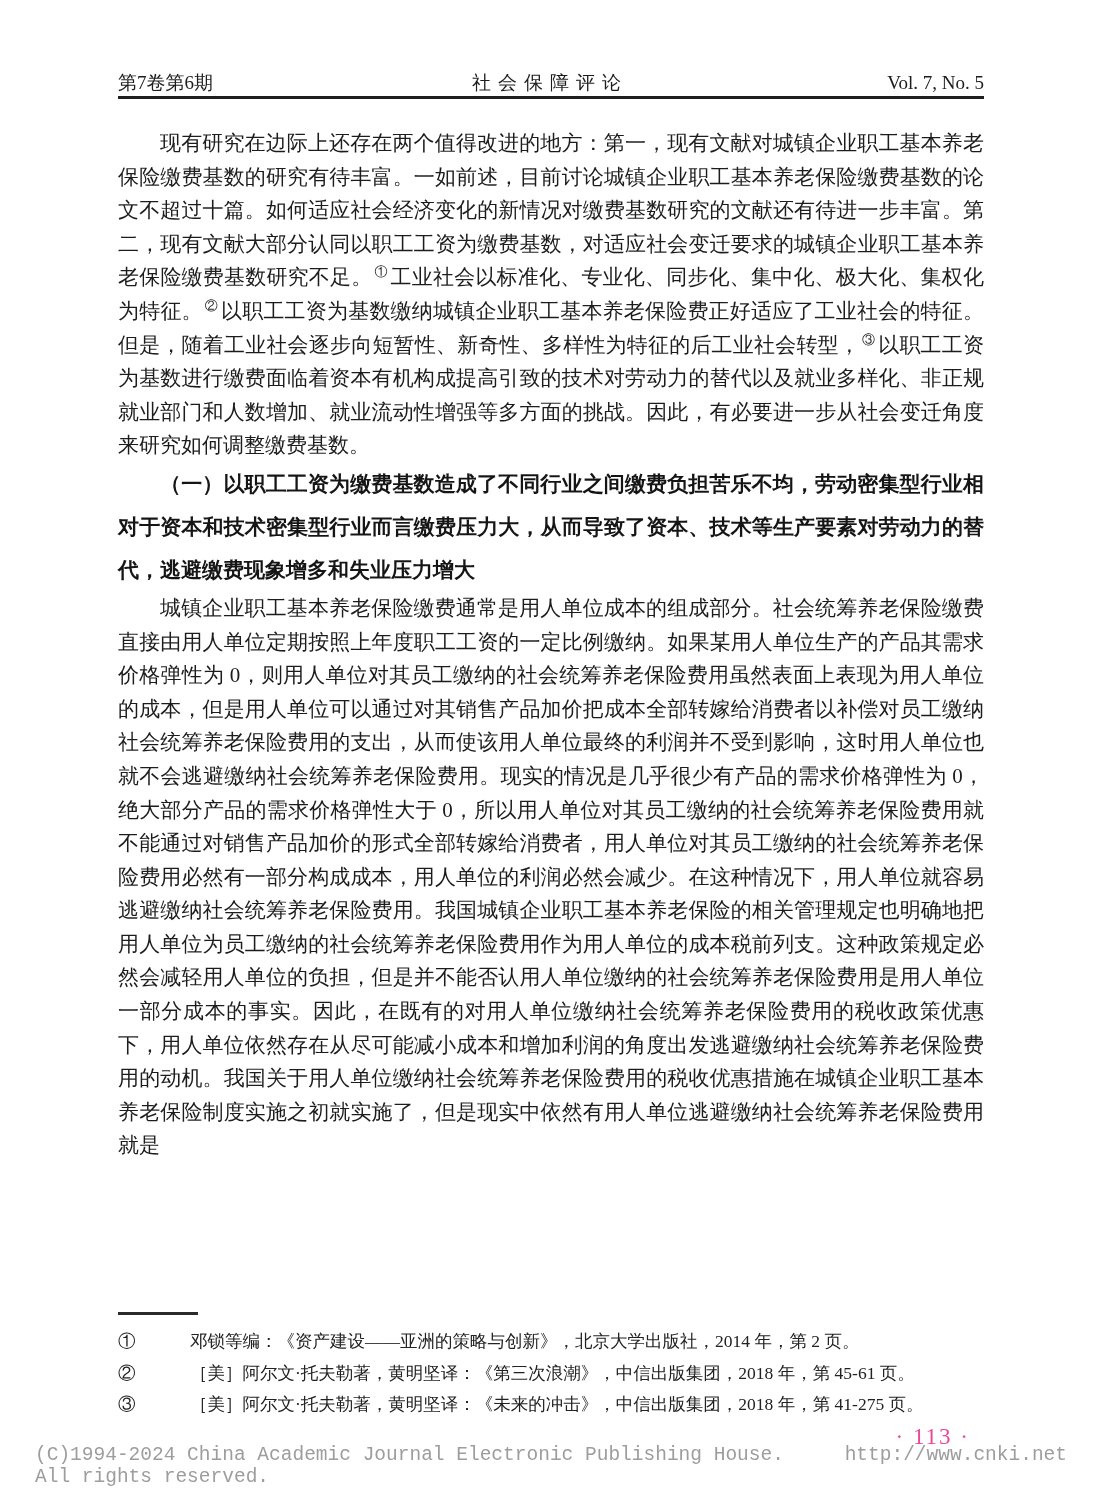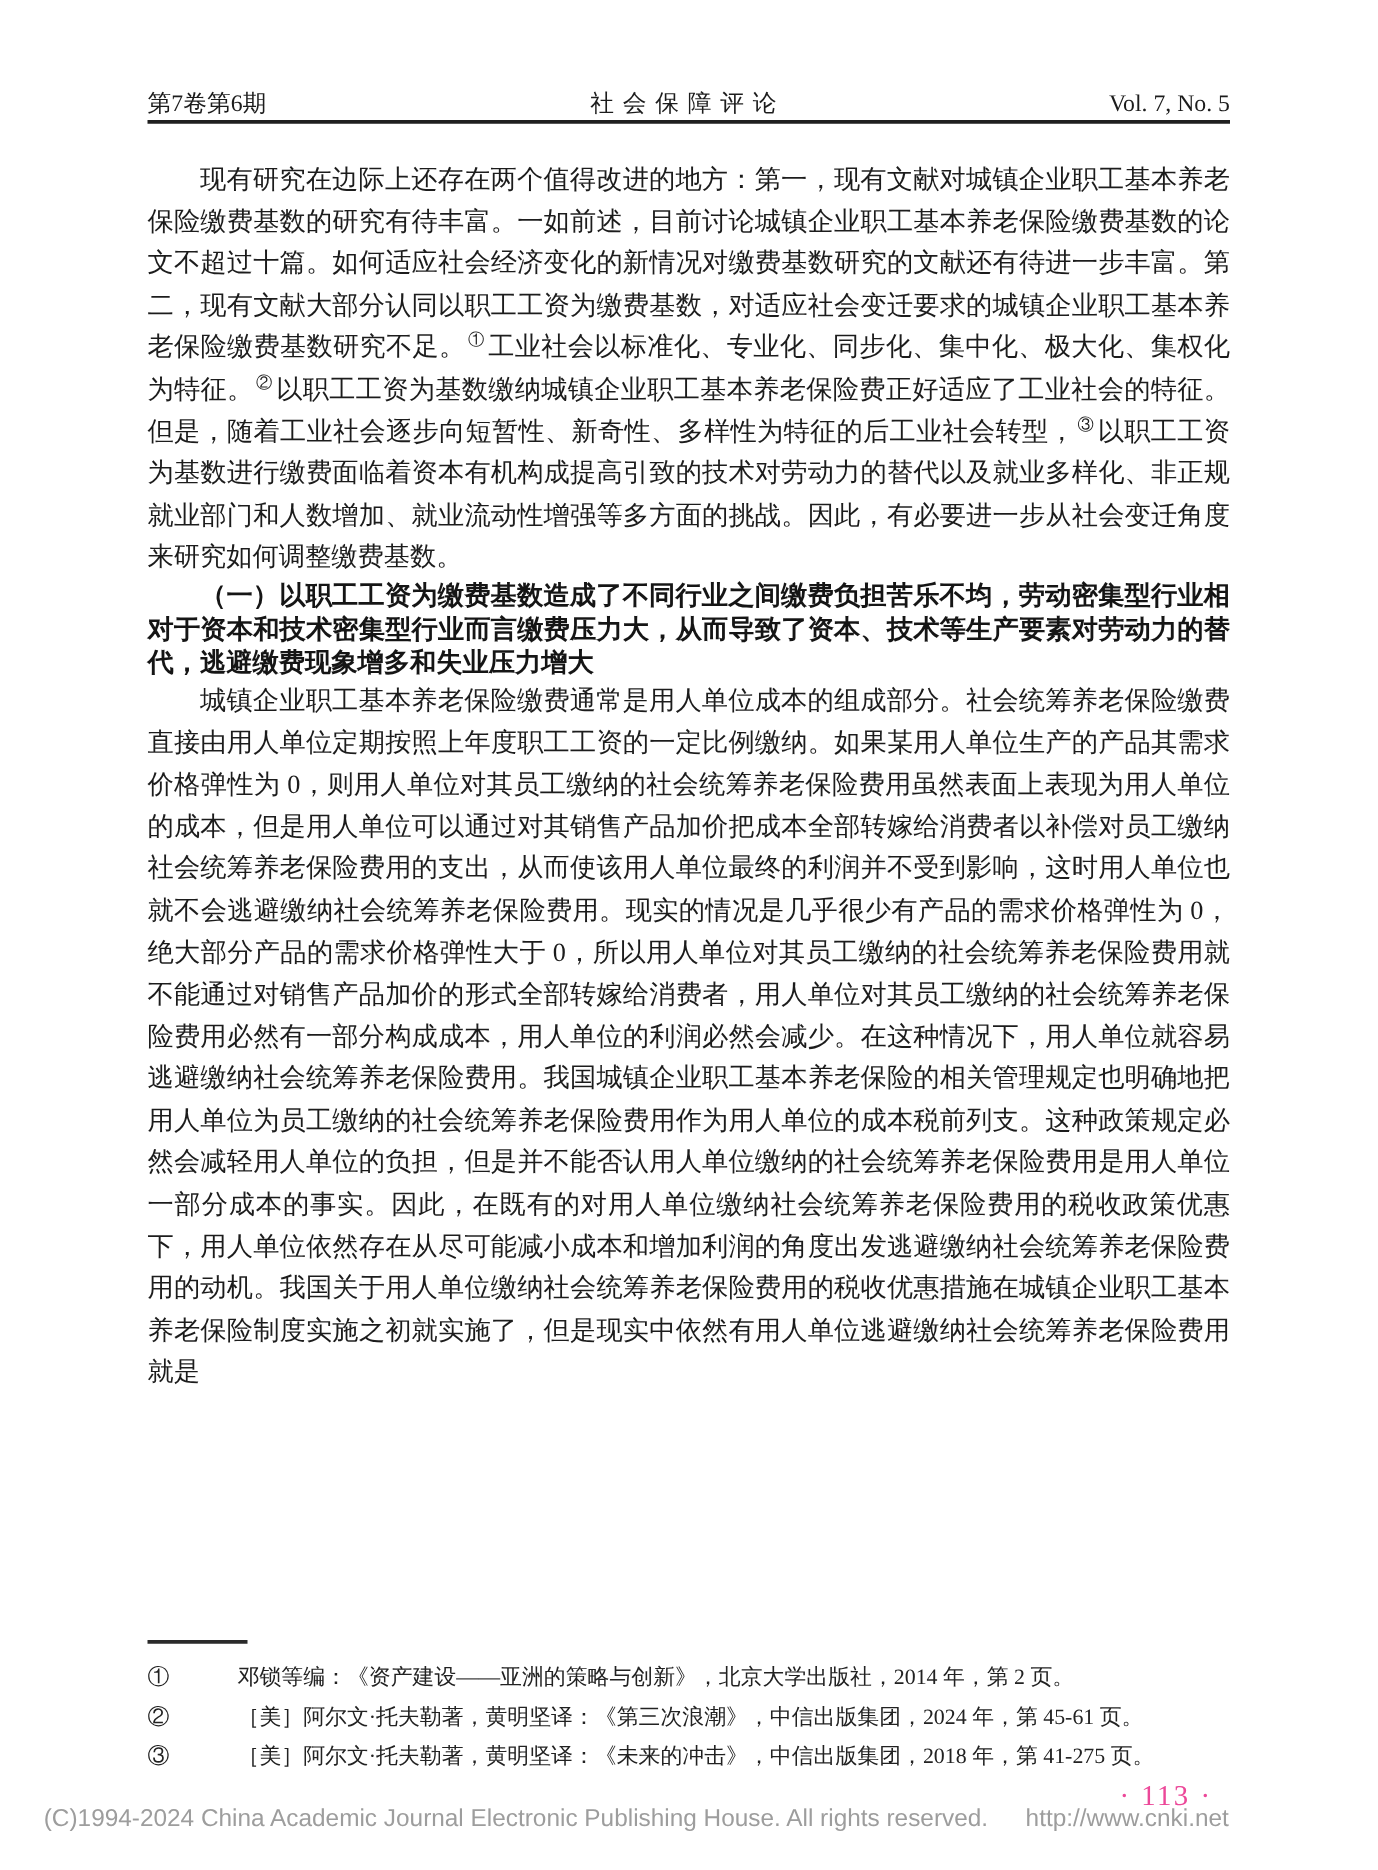--- a/index.html
+++ b/index.html
@@ -58,21 +58,21 @@
     font-size: 23px;
     line-height: 40px;
     letter-spacing: 1px;
     font-family: "Liberation Sans", "DejaVu Sans", sans-serif;
     color: #151515;
   }
 
   .subsection-title {
     margin: 0 0 0 0;
     font-size: 21px;
-    line-height: 27px;
+    line-height: 43px;
     font-weight: bold;
     text-align: justify;
     text-justify: inter-character;
     text-indent: 2em;
     font-family: Liberation Serif, serif;
     color: #151515;
   }
 
   
   .footnotes {
@@ -108,21 +108,21 @@
   .footer {
     position: absolute;
     top: 1444px;
     left: 35px;
     right: 35px;
     display: flex;
     justify-content: flex-start;
     gap: 30px;
     font-size: 19.5px;
     color: #9d9d9d;
-    font-family: Liberation Sans, sans-serif;
+    font-family: Liberation Mono, monospace;
   }
 </style>
 </head>
 <body>
 
 <div class="page">
 
   <div class="running-head">
     <span class="left">第7卷第6期</span>
     <span class="center">社会保障评论</span>
@@ -147,21 +147,21 @@
 
   <div class="footnotes">
     <div class="footnote-sep"></div>
 
     <div class="footnote">
       <span class="fn-num">①</span>
       <span class="fn-text">邓锁等编：《资产建设——亚洲的策略与创新》，北京大学出版社，2014 年，第 2 页。</span>
     </div>
     <div class="footnote">
       <span class="fn-num">②</span>
-      <span class="fn-text">［美］阿尔文·托夫勒著，黄明坚译：《第三次浪潮》，中信出版集团，2024 年，第 45-61 页。</span>
+      <span class="fn-text">［美］阿尔文·托夫勒著，黄明坚译：《第三次浪潮》，中信出版集团，2018 年，第 45-61 页。</span>
     </div>
     <div class="footnote">
       <span class="fn-num">③</span>
       <span class="fn-text">［美］阿尔文·托夫勒著，黄明坚译：《未来的冲击》，中信出版集团，2018 年，第 41-275 页。</span>
     </div>
   </div>
 
   <div class="page-number">· 113 ·</div>
 
   <div class="footer">

